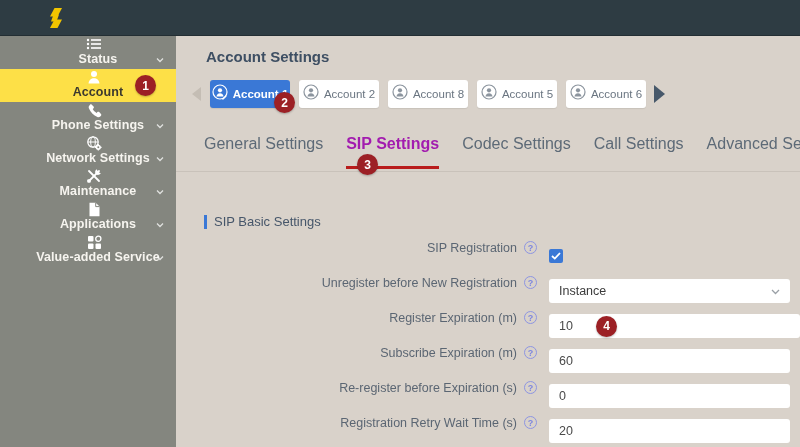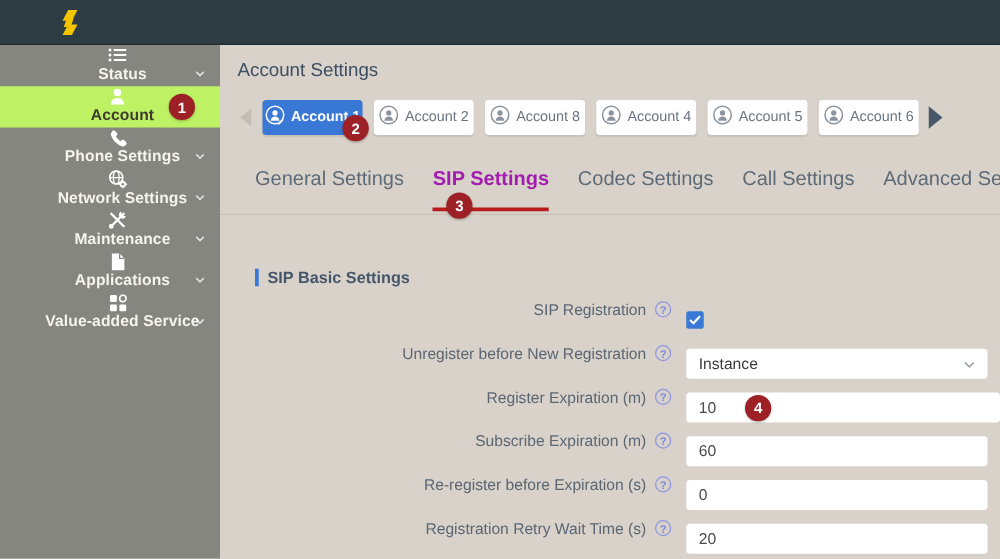--- a/index.html
+++ b/index.html
@@ -15,37 +15,37 @@
   
   .sidebar { position:absolute; left:0; top:36px; width:176px; height:411px;
              background:#84867f; z-index:4; }
   .side-item { position:relative; display:flex; align-items:center;
                height:33px; padding-left:12px; cursor:pointer;flex-direction:column; }
   .side-item .sicon { width:16px; height:16px; flex:0 0 16px; display:flex;
                       align-items:center; justify-content:center; }
   .side-item .slabel { margin-left:8px; font-size:12.5px; font-weight:700;
                        color:#f6f4ef; letter-spacing:.1px; }
   .side-item .schev { position:absolute; right:12px; top:13px; opacity:.75; }
-  .side-item.active { background:#bef264; }
+  .side-item.active { background:#fde047; }
   .side-item.active .slabel { color:#3d3a2e; }
 
   
   .nbadge { position:absolute; width:21px; height:21px; border-radius:50%;
             background:#9c2025; color:#fff; font-size:12px; font-weight:700;
             display:flex; align-items:center; justify-content:center;
             box-shadow:0 1px 2px rgba(0,0,0,.25); z-index:6; }
   .badge-sidebar { right:20px; top:6px; }
   .badge-acct { left:64px; top:12px; }
   .badge-subtab { left:153px; top:19px; }
   .badge-input { left:47px; top:2px; }
 
   
   .main { position:absolute; left:176px; top:36px; width:624px; height:411px; }
-  .page-title { position:absolute; left:14px; top:12px; font-size:15px;
-                font-weight:400; color:#3e4f63; }
+  .page-title { position:absolute; left:30px; top:12px; font-size:15px;
+                font-weight:700; color:#3e4f63; }
 
   
   .acct-tabs { position:absolute; left:0; top:44px; width:624px; height:28px;
                display:flex; align-items:center; }
   .nav-prev { margin-left:16px; width:0; height:0; border-top:7px solid transparent;
               border-bottom:7px solid transparent; border-right:9px solid #c4bdb4;
               cursor:pointer; }
   .nav-next { margin-left:8px; width:0; height:0; border-top:9px solid transparent;
               border-bottom:9px solid transparent; border-left:11px solid #47586a;
               cursor:pointer; }
@@ -65,21 +65,21 @@
           padding-bottom:10px; cursor:pointer; white-space:nowrap; }
   .stab.active { color:#a21caf; font-weight:700;
                  border-bottom:3px solid #b91c1c; }
   .subtab-divider { position:absolute; left:0; top:135px; width:624px;
                     height:1px; background:#c9c2ba; }
 
   
   .section-hdr { position:absolute; left:28px; top:178px; display:flex;
                  align-items:center; }
   .section-bar { width:3px; height:14px; background:#3a78d6; margin-right:7px; }
-  .section-title { font-size:13px; font-weight:700; color:#46566a; }
+  .section-title { font-size:13px; font-weight:400; color:#46566a; }
 
   
   .form { position:absolute; left:0; top:194px; width:624px; }
   .frow { display:flex; align-items:center; height:35px; }
   .flabel { width:361px; text-align:right; font-size:12.5px; color:#5b6673;
             display:flex; align-items:center; justify-content:flex-end; }
   .help { display:inline-flex; width:13px; height:13px; margin-left:7px;
           border:1px solid #8d95e2; border-radius:50%; color:#7d86df;
           font-size:9px; font-weight:700; align-items:center;
           justify-content:center; cursor:pointer; flex:0 0 13px; }
@@ -256,29 +256,20 @@
     <div class="atab">
       <span>
         <svg width="16" height="16" viewBox="0 0 16 16">
           <circle cx="8" cy="8" r="7" fill="none" stroke="#8b949e" stroke-width="1.2"></circle>
           <circle cx="8" cy="6.3" r="2.1" fill="#8b949e"></circle>
           <path d="M4.4 12.6 c.4-2.3 1.9-3.4 3.6-3.4 c1.7 0 3.2 1.1 3.6 3.4 Z" fill="#8b949e"></path>
         </svg></span>
       <span class="alabel">Account 8</span>
     </div>
 
-    <div class="atab">
-      <span>
-        <svg width="16" height="16" viewBox="0 0 16 16">
-          <circle cx="8" cy="8" r="7" fill="none" stroke="#8b949e" stroke-width="1.2"></circle>
-          <circle cx="8" cy="6.3" r="2.1" fill="#8b949e"></circle>
-          <path d="M4.4 12.6 c.4-2.3 1.9-3.4 3.6-3.4 c1.7 0 3.2 1.1 3.6 3.4 Z" fill="#8b949e"></path>
-        </svg></span>
-      <span class="alabel">Account 4</span>
-    </div>
 
     <div class="atab">
       <span>
         <svg width="16" height="16" viewBox="0 0 16 16">
           <circle cx="8" cy="8" r="7" fill="none" stroke="#8b949e" stroke-width="1.2"></circle>
           <circle cx="8" cy="6.3" r="2.1" fill="#8b949e"></circle>
           <path d="M4.4 12.6 c.4-2.3 1.9-3.4 3.6-3.4 c1.7 0 3.2 1.1 3.6 3.4 Z" fill="#8b949e"></path>
         </svg></span>
       <span class="alabel">Account 5</span>
     </div>

